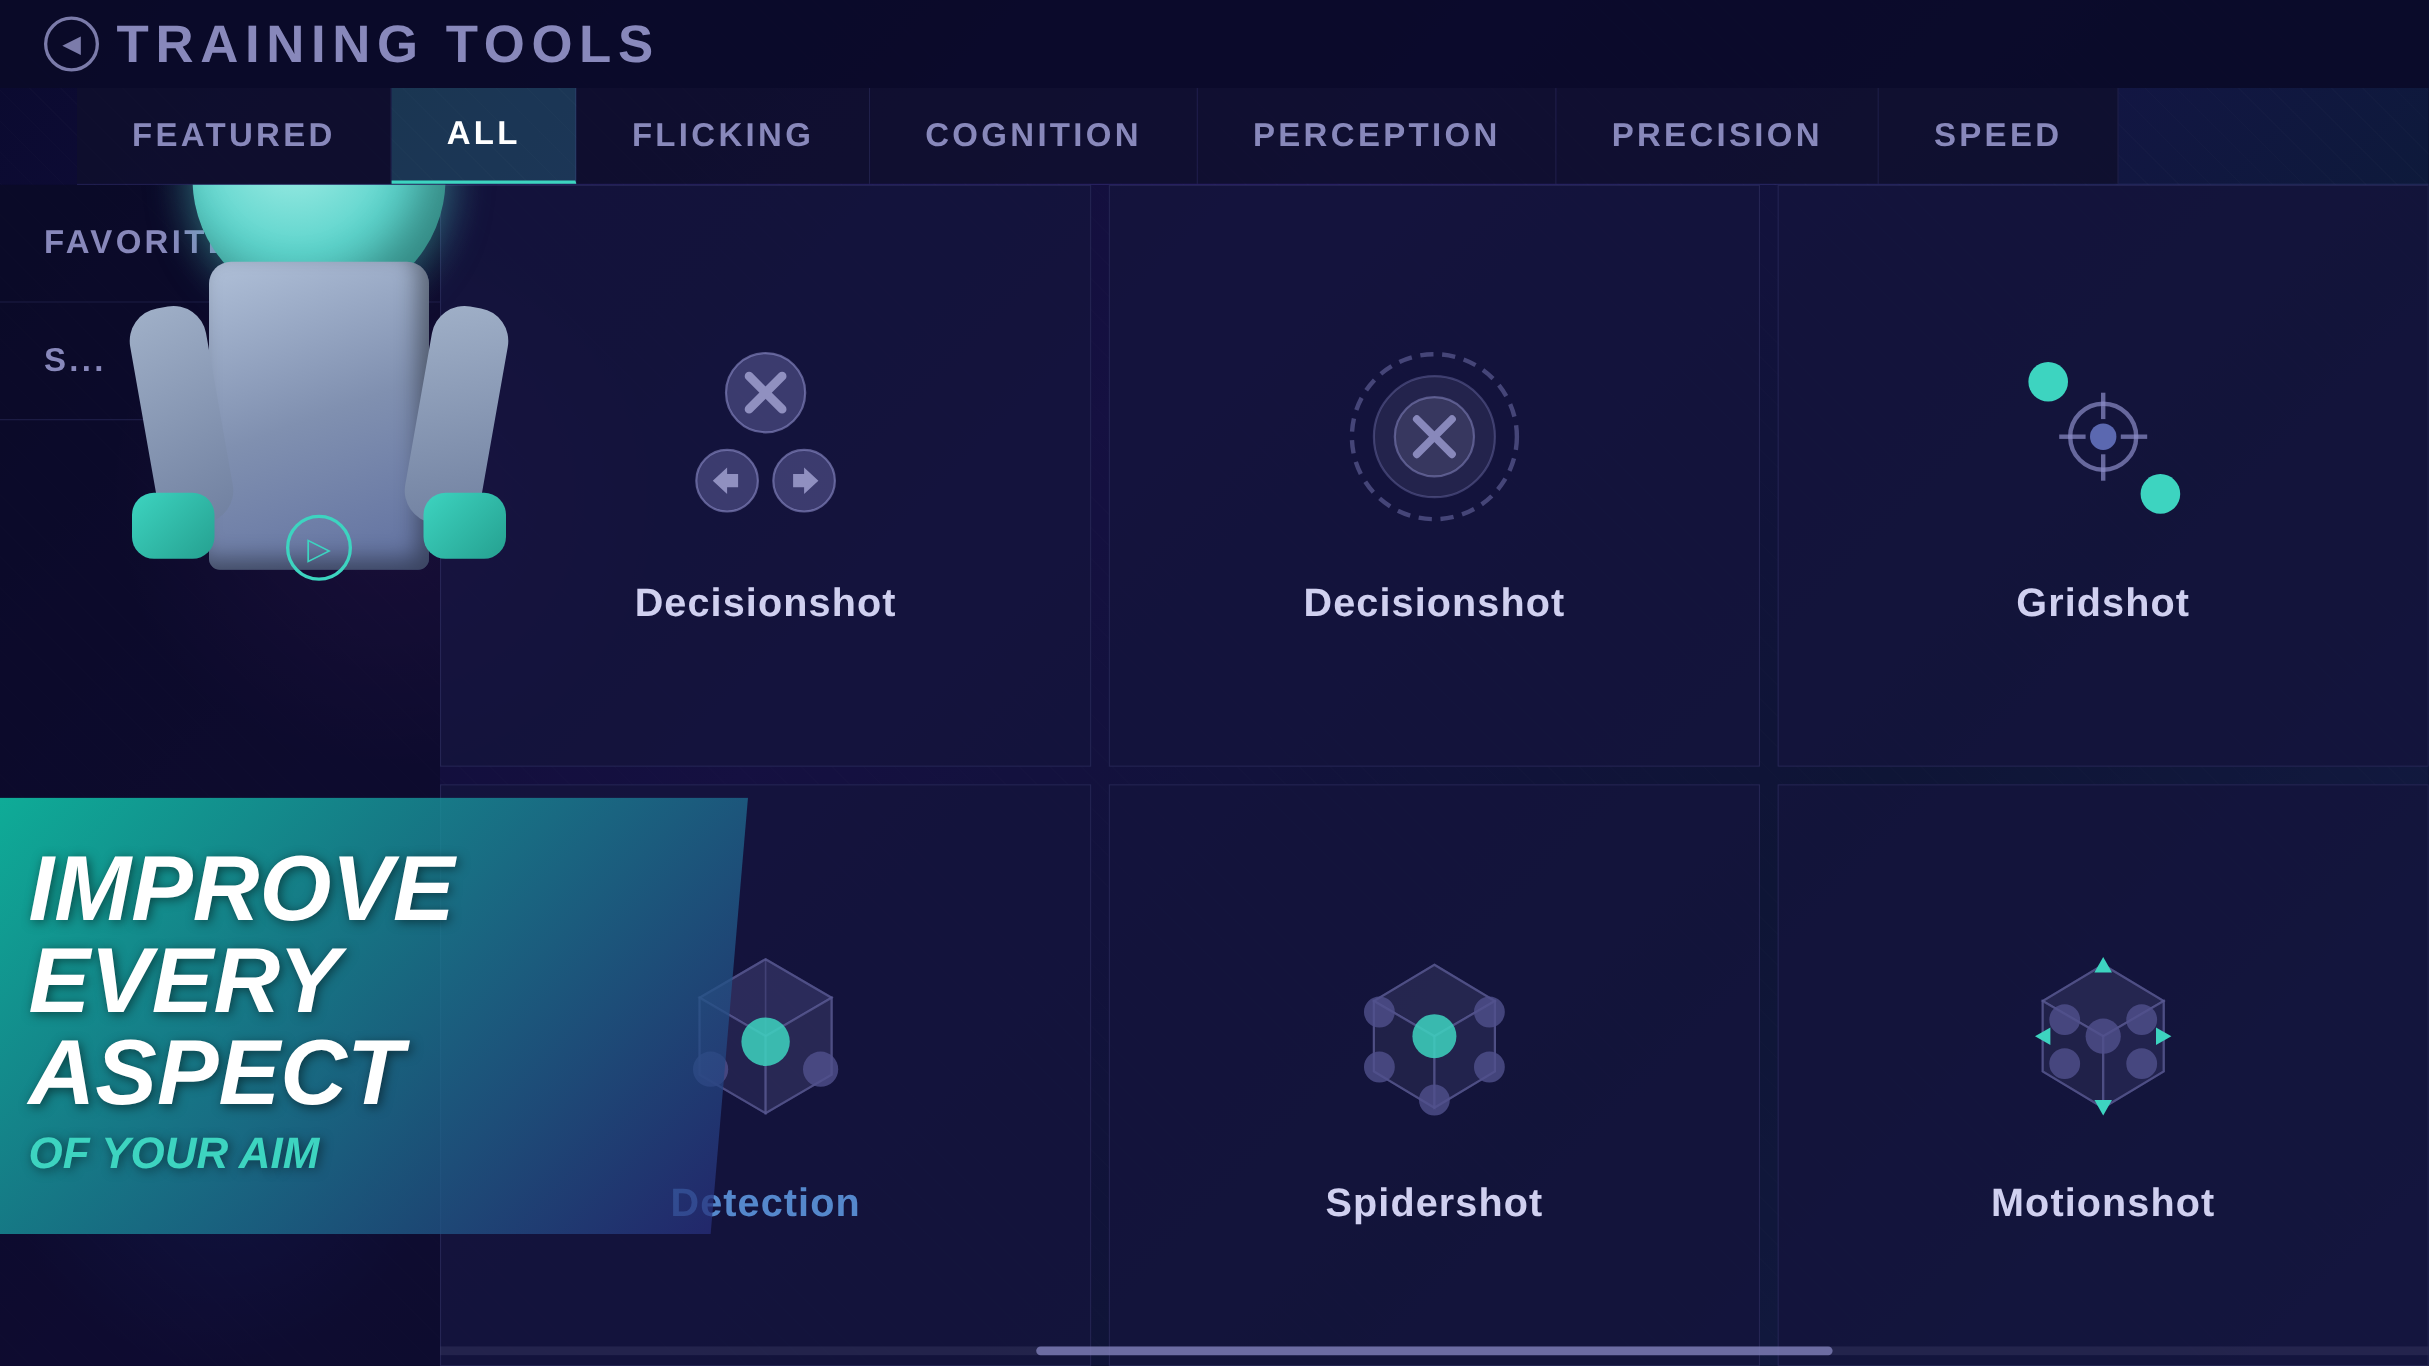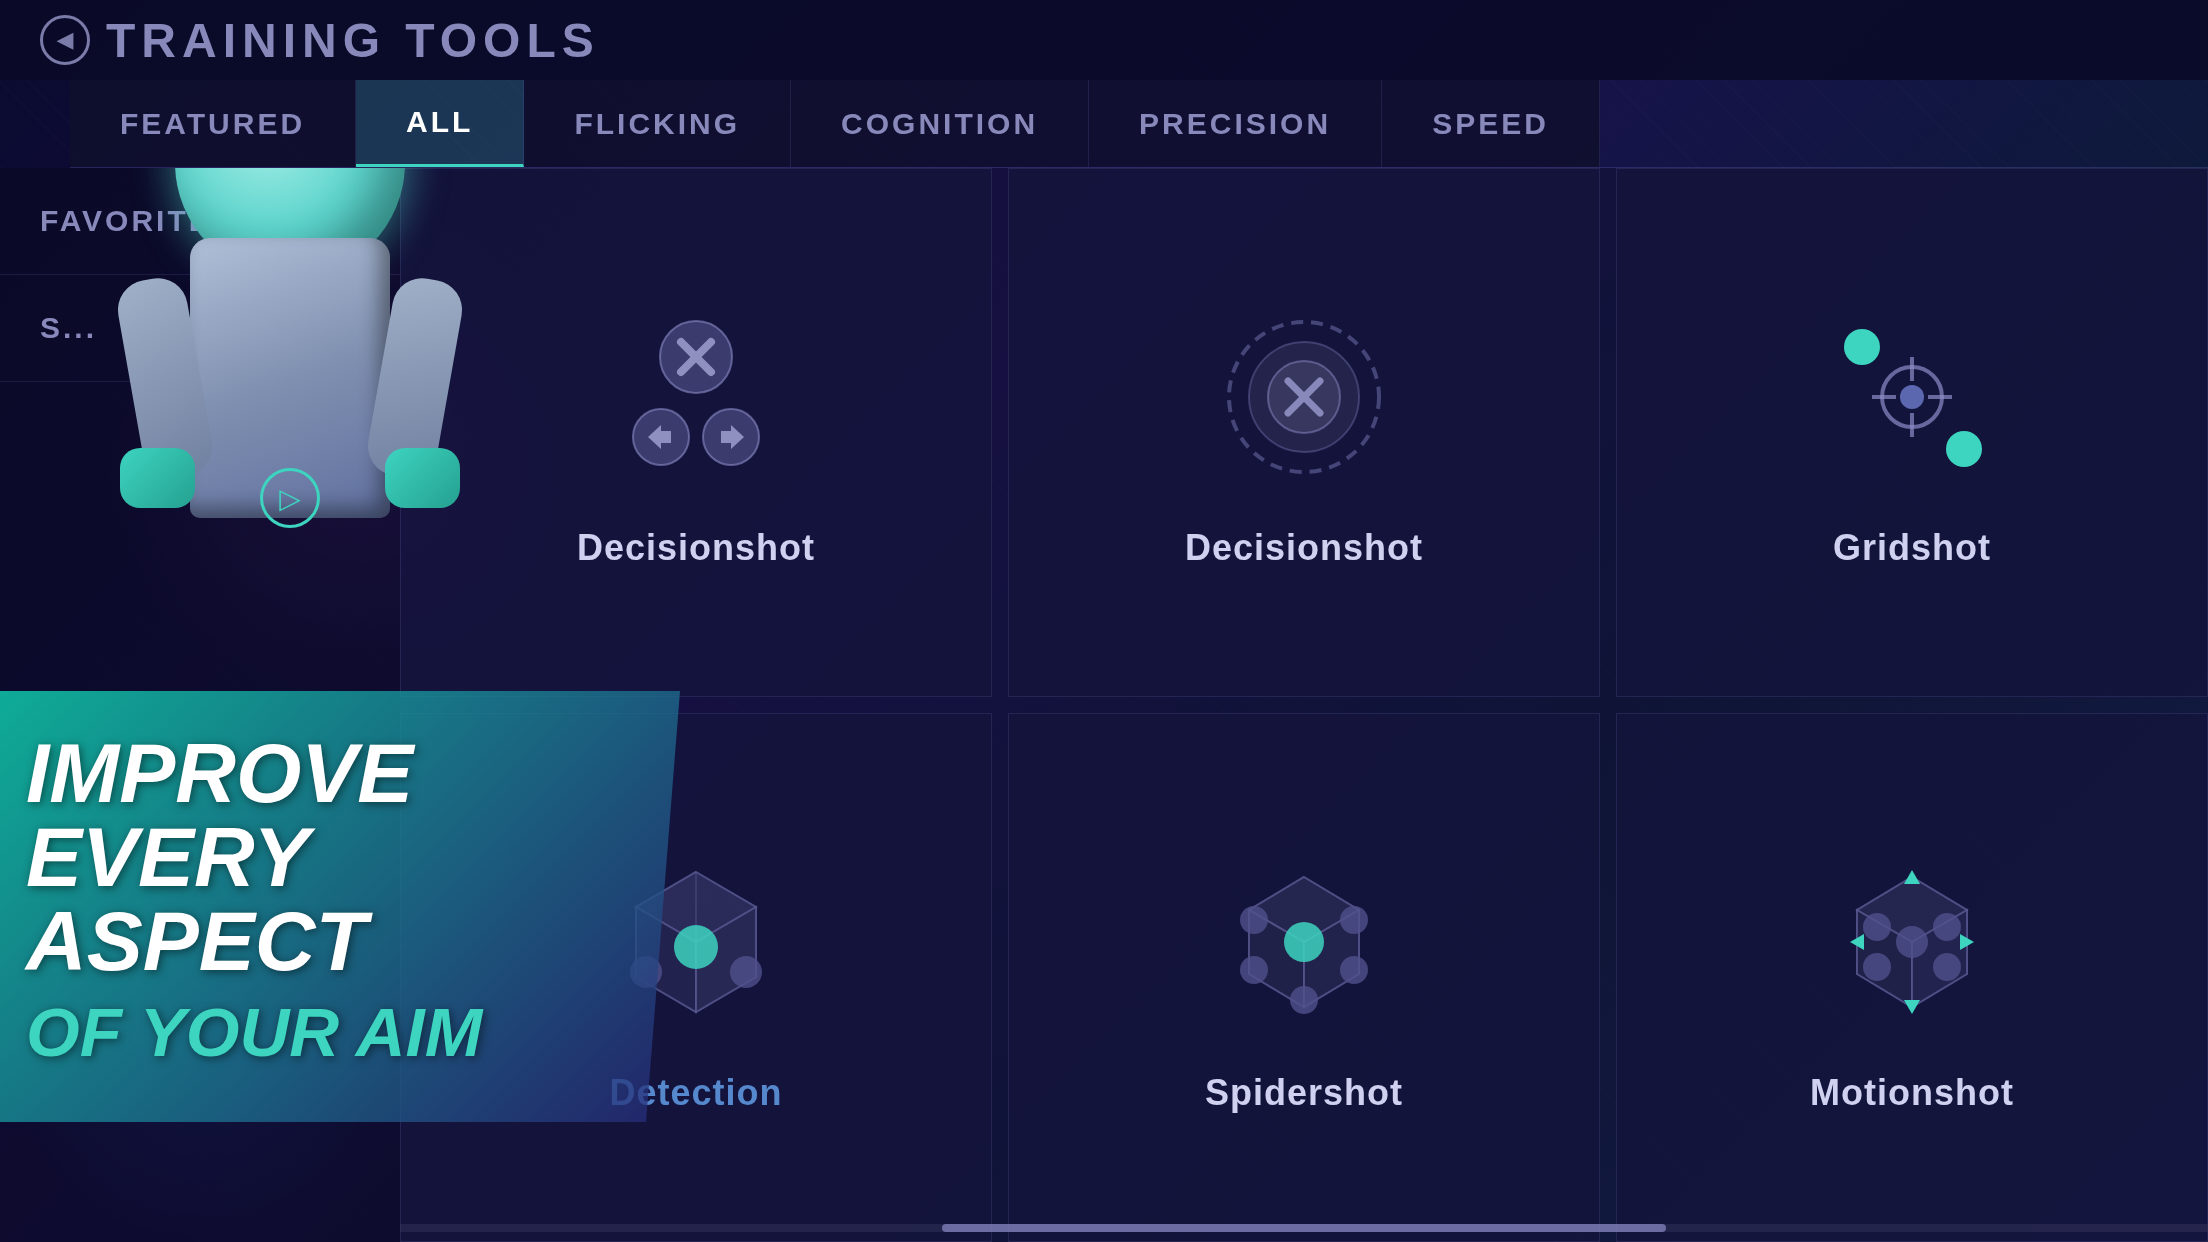--- a/index.html
+++ b/index.html
@@ -259,21 +259,21 @@
       font-size: 84px;
       font-weight: 900;
       color: #ffffff;
       line-height: 1.0;
       text-transform: uppercase;
       font-style: italic;
       text-shadow: 2px 2px 10px rgba(0,0,0,0.5);
     }
 
     .hero-sub-text {
-      font-size: 69px;
+      font-size: 40px;
       font-weight: 700;
       color: #3dd4c0;
       text-transform: uppercase;
       font-style: italic;
       margin-top: 10px;
       text-shadow: 2px 2px 10px rgba(0,0,0,0.5);
     }
 
     
     svg {
@@ -336,20 +336,21 @@
     <div class="back-arrow">◀</div>
     <span class="top-title">TRAINING TOOLS</span>
   </div>
 </div>
 
 <div class="tab-bar">
   <div class="tab-item">FEATURED</div>
   <div class="tab-item active">ALL</div>
   <div class="tab-item">FLICKING</div>
   <div class="tab-item">COGNITION</div>
+  <div class="tab-item">PERCEPTION</div>
   <div class="tab-item">PRECISION</div>
   <div class="tab-item">SPEED</div>
 </div>
 
 <div class="sidebar">
   <div class="sidebar-item">FAVORITES</div>
   <div class="sidebar-item">S...</div>
 </div>
 
 <div class="main-grid">

